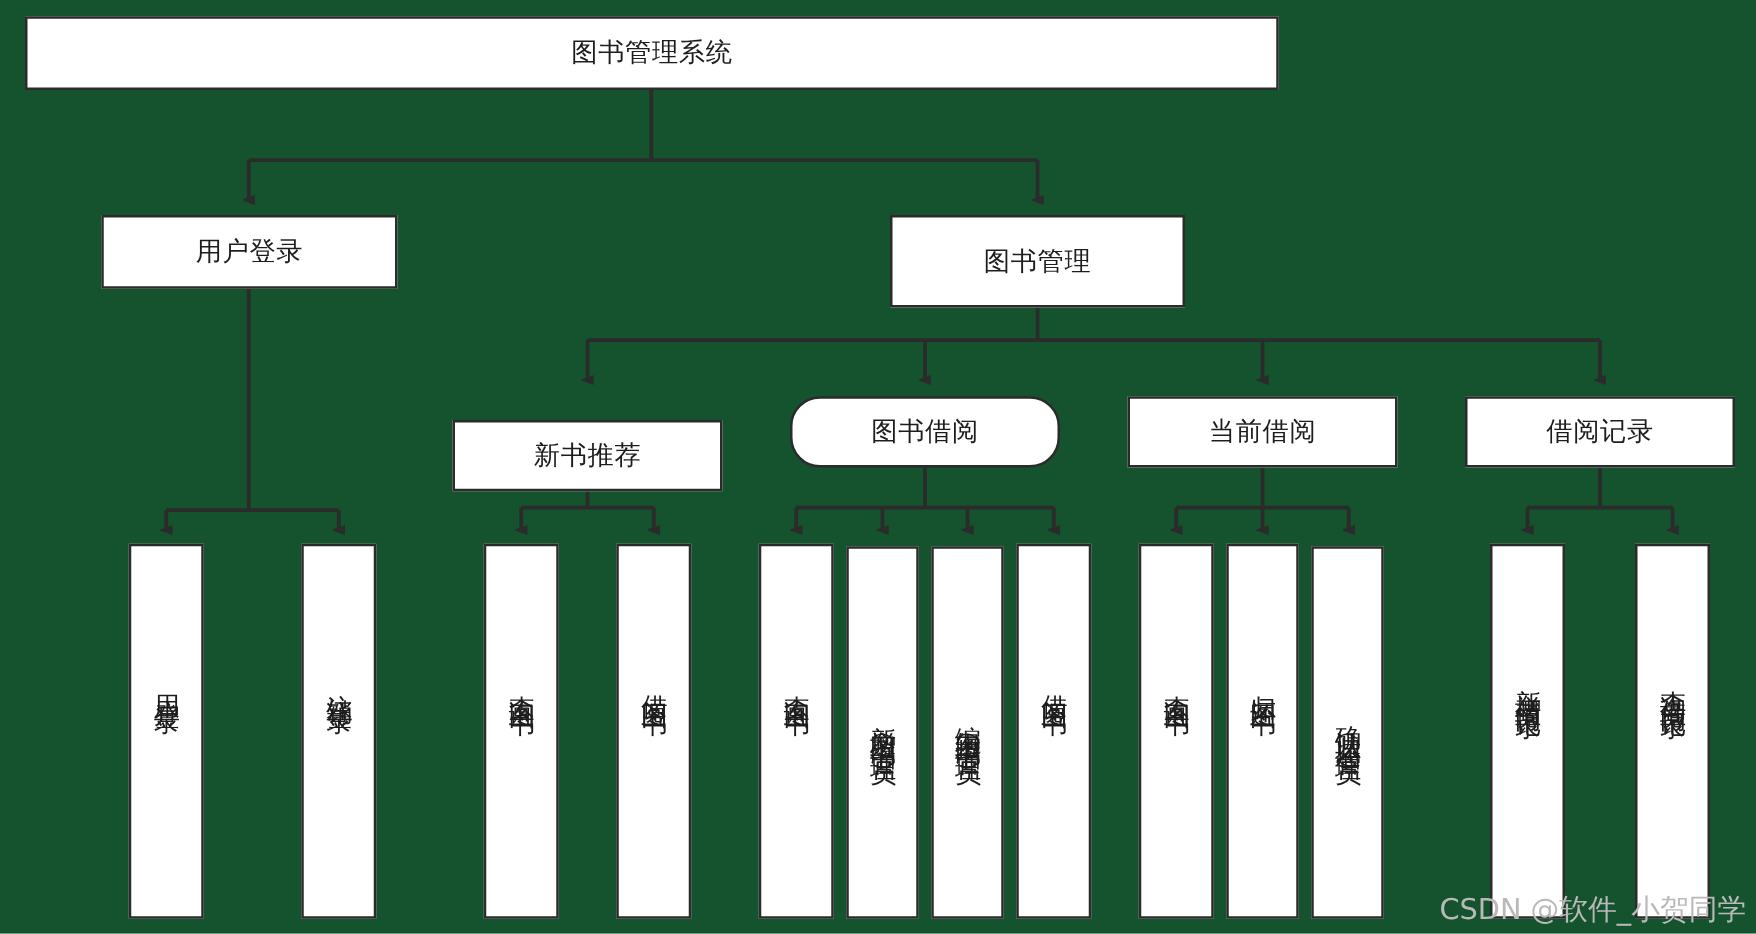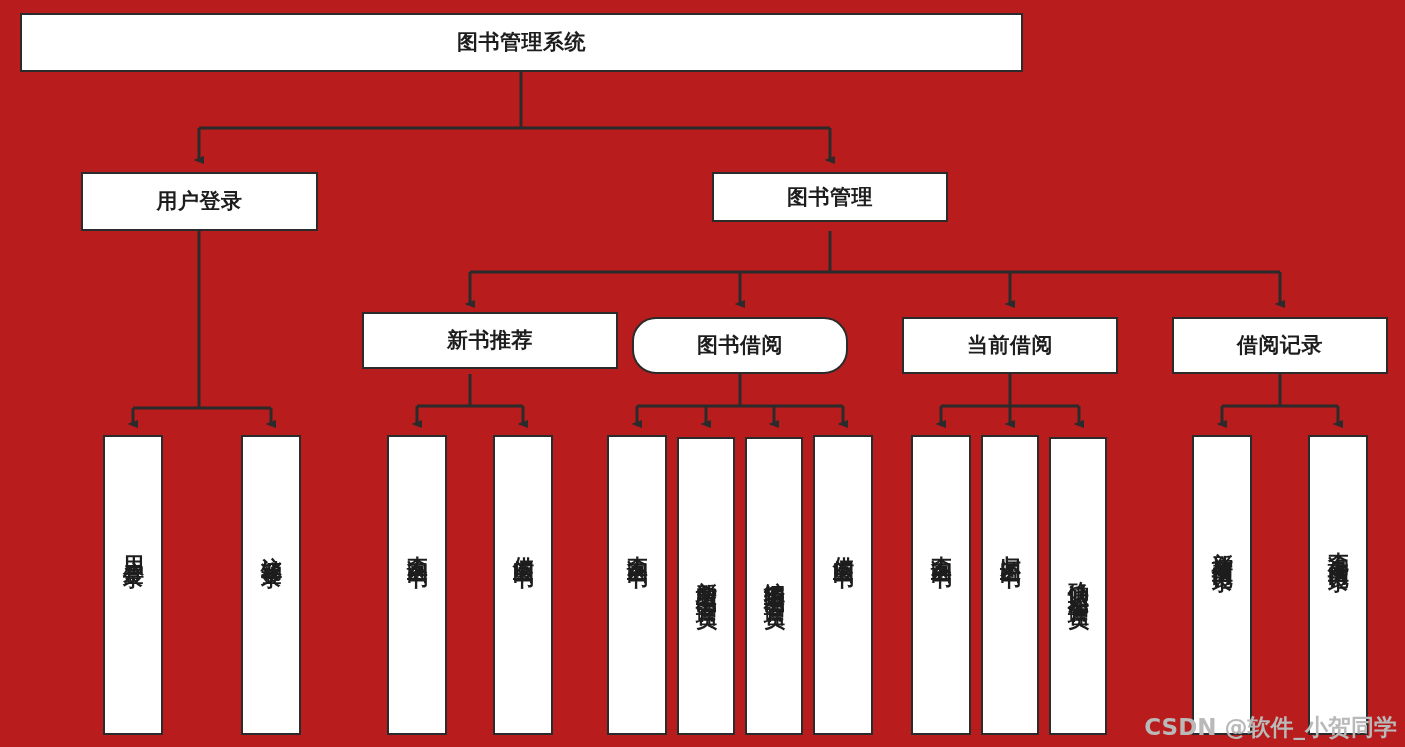--- a/index.html
+++ b/index.html
@@ -8,23 +8,22 @@
     padding: 0;
     background: #ffffff;
   }
   body {
     font-family: "DejaVu Sans", "Liberation Sans", sans-serif;
   }
   #diagram-root {
     position: relative;
     width: 1405px;
     height: 747px;
-    background: #b91c1c;
+    background: #14532d;
     overflow: hidden;
-    font-weight: bold;
   }
   #edge-layer {
     position: absolute;
     left: 0;
     top: 0;
     width: 1405px;
     height: 747px;
   }
   .node {
     position: absolute;
@@ -127,25 +126,25 @@
   </svg>
 
   <div class="node" style="left:20px; top:13px; width:1003px; height:59px;">
     <span class="node-label">图书管理系统</span>
   </div>
 
   <div class="node" style="left:81px; top:172px; width:237px; height:59px;">
     <span class="node-label">用户登录</span>
   </div>
 
-  <div class="node" style="left:712px; top:172px; width:236px; height:50px;">
+  <div class="node" style="left:712px; top:172px; width:236px; height:74px;">
     <span class="node-label">图书管理</span>
   </div>
 
-  <div class="node" style="left:362px; top:312px; width:256px; height:57px;">
+  <div class="node" style="left:362px; top:336px; width:216px; height:57px;">
     <span class="node-label">新书推荐</span>
   </div>
 
   <div class="node" style="left:632px; top:317px; width:216px; height:57px;border-radius:24px;">
     <span class="node-label">图书借阅</span>
   </div>
 
   <div class="node" style="left:902px; top:317px; width:216px; height:57px;">
     <span class="node-label">当前借阅</span>
   </div>

